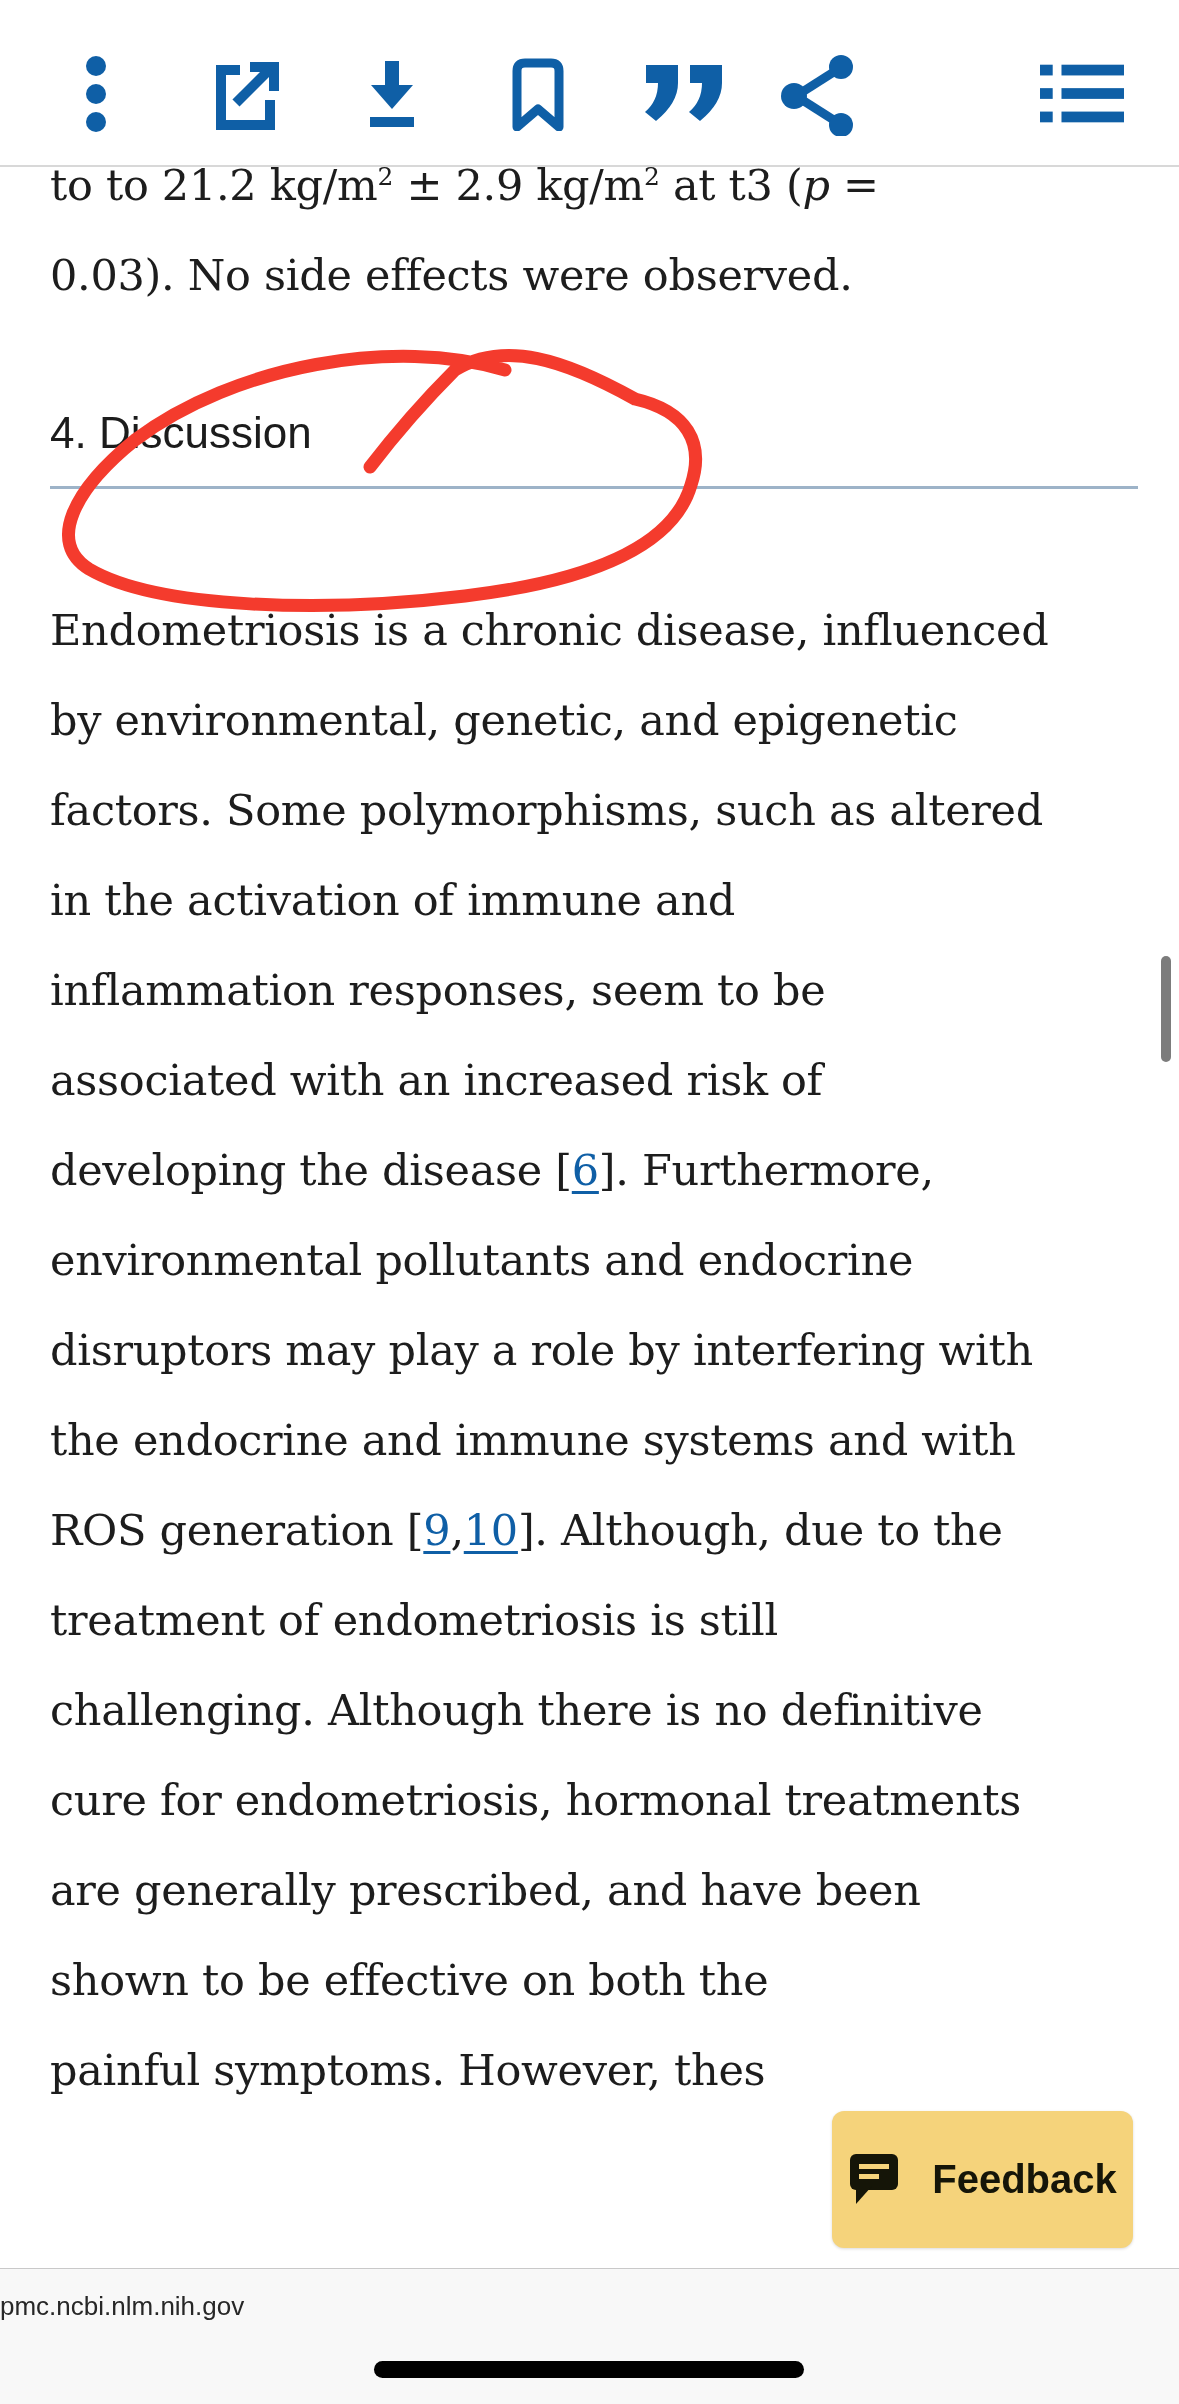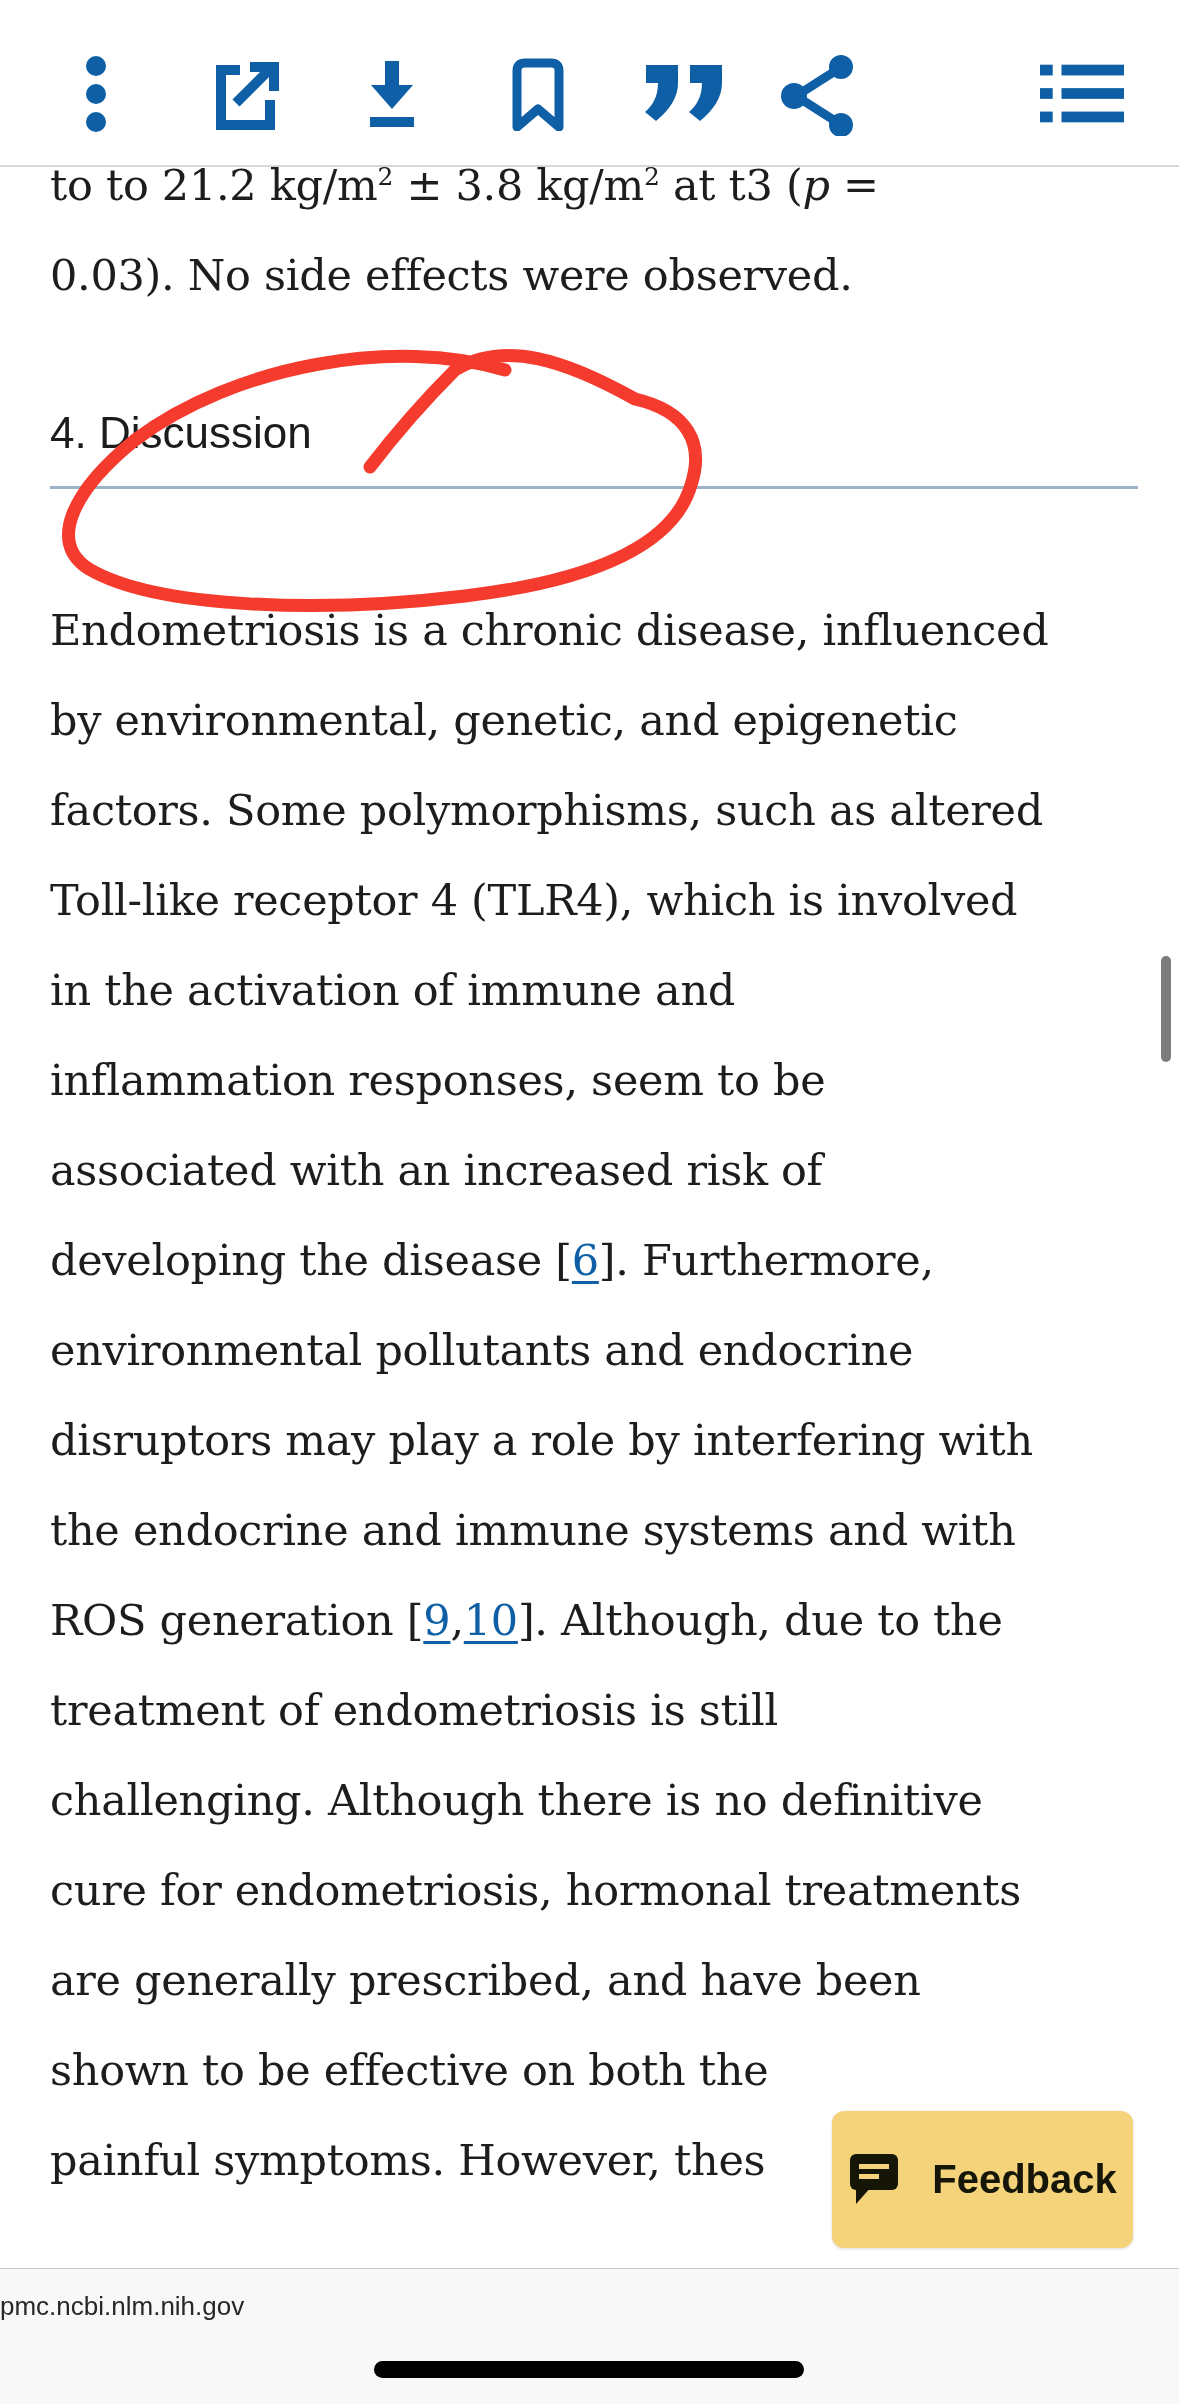--- a/index.html
+++ b/index.html
@@ -43,32 +43,31 @@
 
   
   #scrollbar-thumb{position:absolute;right:8px;top:956px;width:10px;height:106px;border-radius:5px;background:#7c7c7c;z-index:9;}
 </style>
 </head>
 <body>
 
 <div id="screen">
 
   <div id="pre-lines">
-      <div class="pline"><span>to to 21.2 kg/m</span><span><sup>2</sup></span><span> ± 3.8 kg/m</span><span><sup>2</sup></span><span> at t3 (</span><span class="it">p</span><span> =</span></div>
+      <div class="pline"><span>to to 21.2 kg/m</span><span><sup>2</sup></span><span> ± 2.9 kg/m</span><span><sup>2</sup></span><span> at t3 (</span><span class="it">p</span><span> =</span></div>
       <div class="pline"><span>0.03). No side effects were observed.</span></div>
     </div>
 
   <div id="section-heading">4. Discussion</div>
   <div id="heading-rule"></div>
 
   <div id="para-lines">
       <div class="pline"><span>Endometriosis is a chronic disease, influenced</span></div>
       <div class="pline"><span>by environmental, genetic, and epigenetic</span></div>
       <div class="pline"><span>factors. Some polymorphisms, such as altered</span></div>
-      <div class="pline"><span>Toll-like receptor 4 (TLR4), which is involved</span></div>
       <div class="pline"><span>in the activation of immune and</span></div>
       <div class="pline"><span>inflammation responses, seem to be</span></div>
       <div class="pline"><span>associated with an increased risk of</span></div>
       <div class="pline"><span>developing the disease [</span><a class="ref-link">6</a><span>]. Furthermore,</span></div>
       <div class="pline"><span>environmental pollutants and endocrine</span></div>
       <div class="pline"><span>disruptors may play a role by interfering with</span></div>
       <div class="pline"><span>the endocrine and immune systems and with</span></div>
       <div class="pline"><span>ROS generation [</span><a class="ref-link">9</a><span>,</span><a class="ref-link">10</a><span>]. Although, due to the</span></div>
       <div class="pline"><span>treatment of endometriosis is still</span></div>
       <div class="pline"><span>challenging. Although there is no definitive</span></div>

